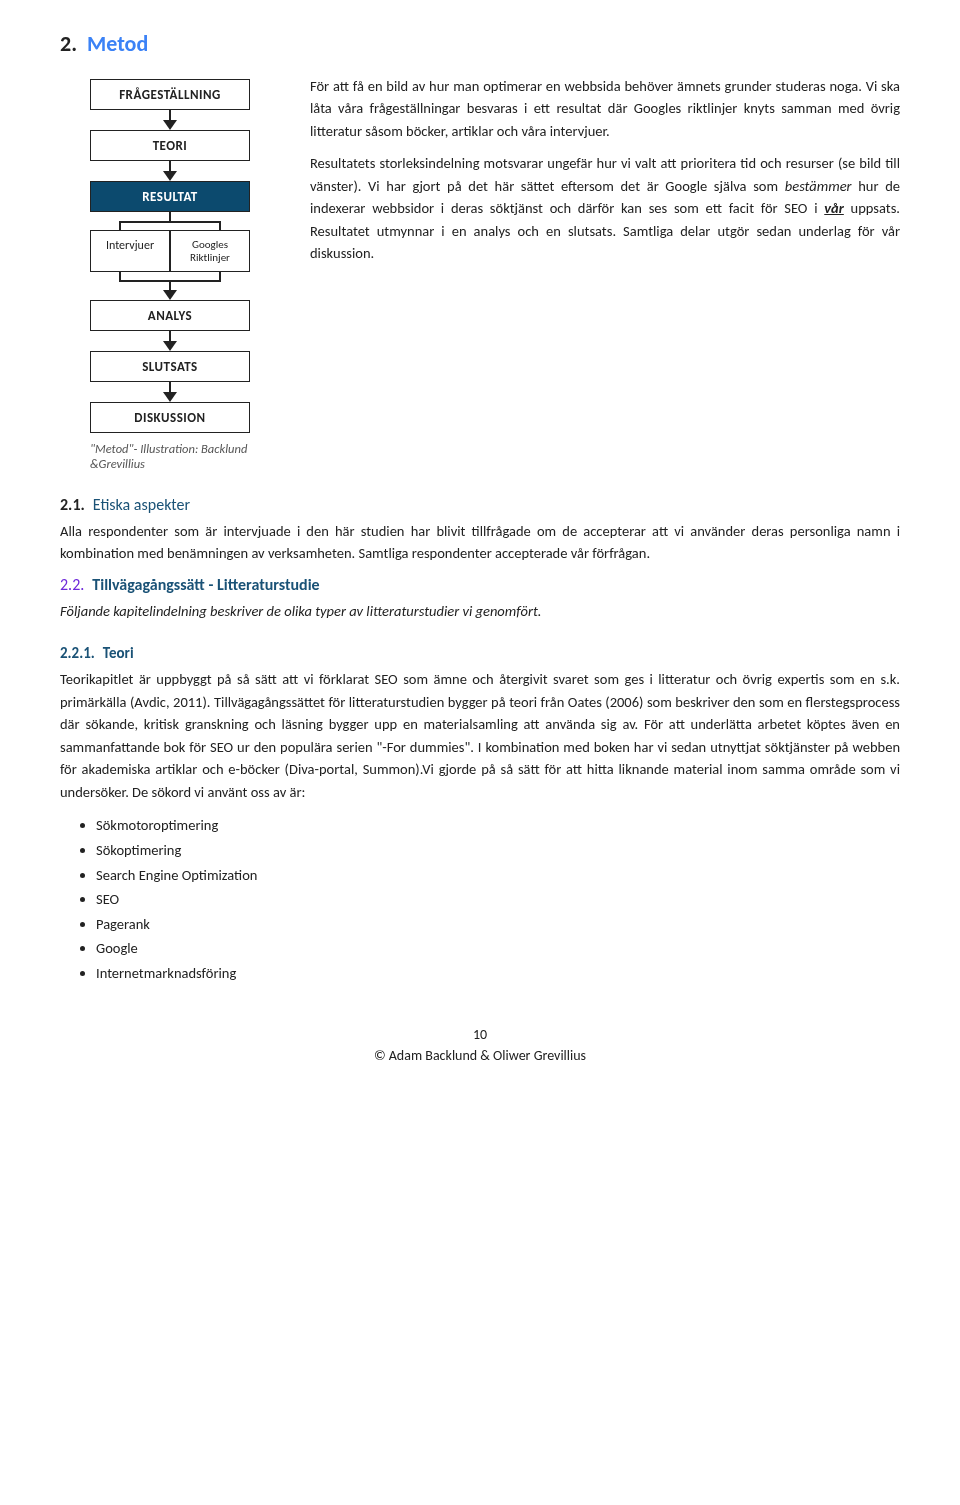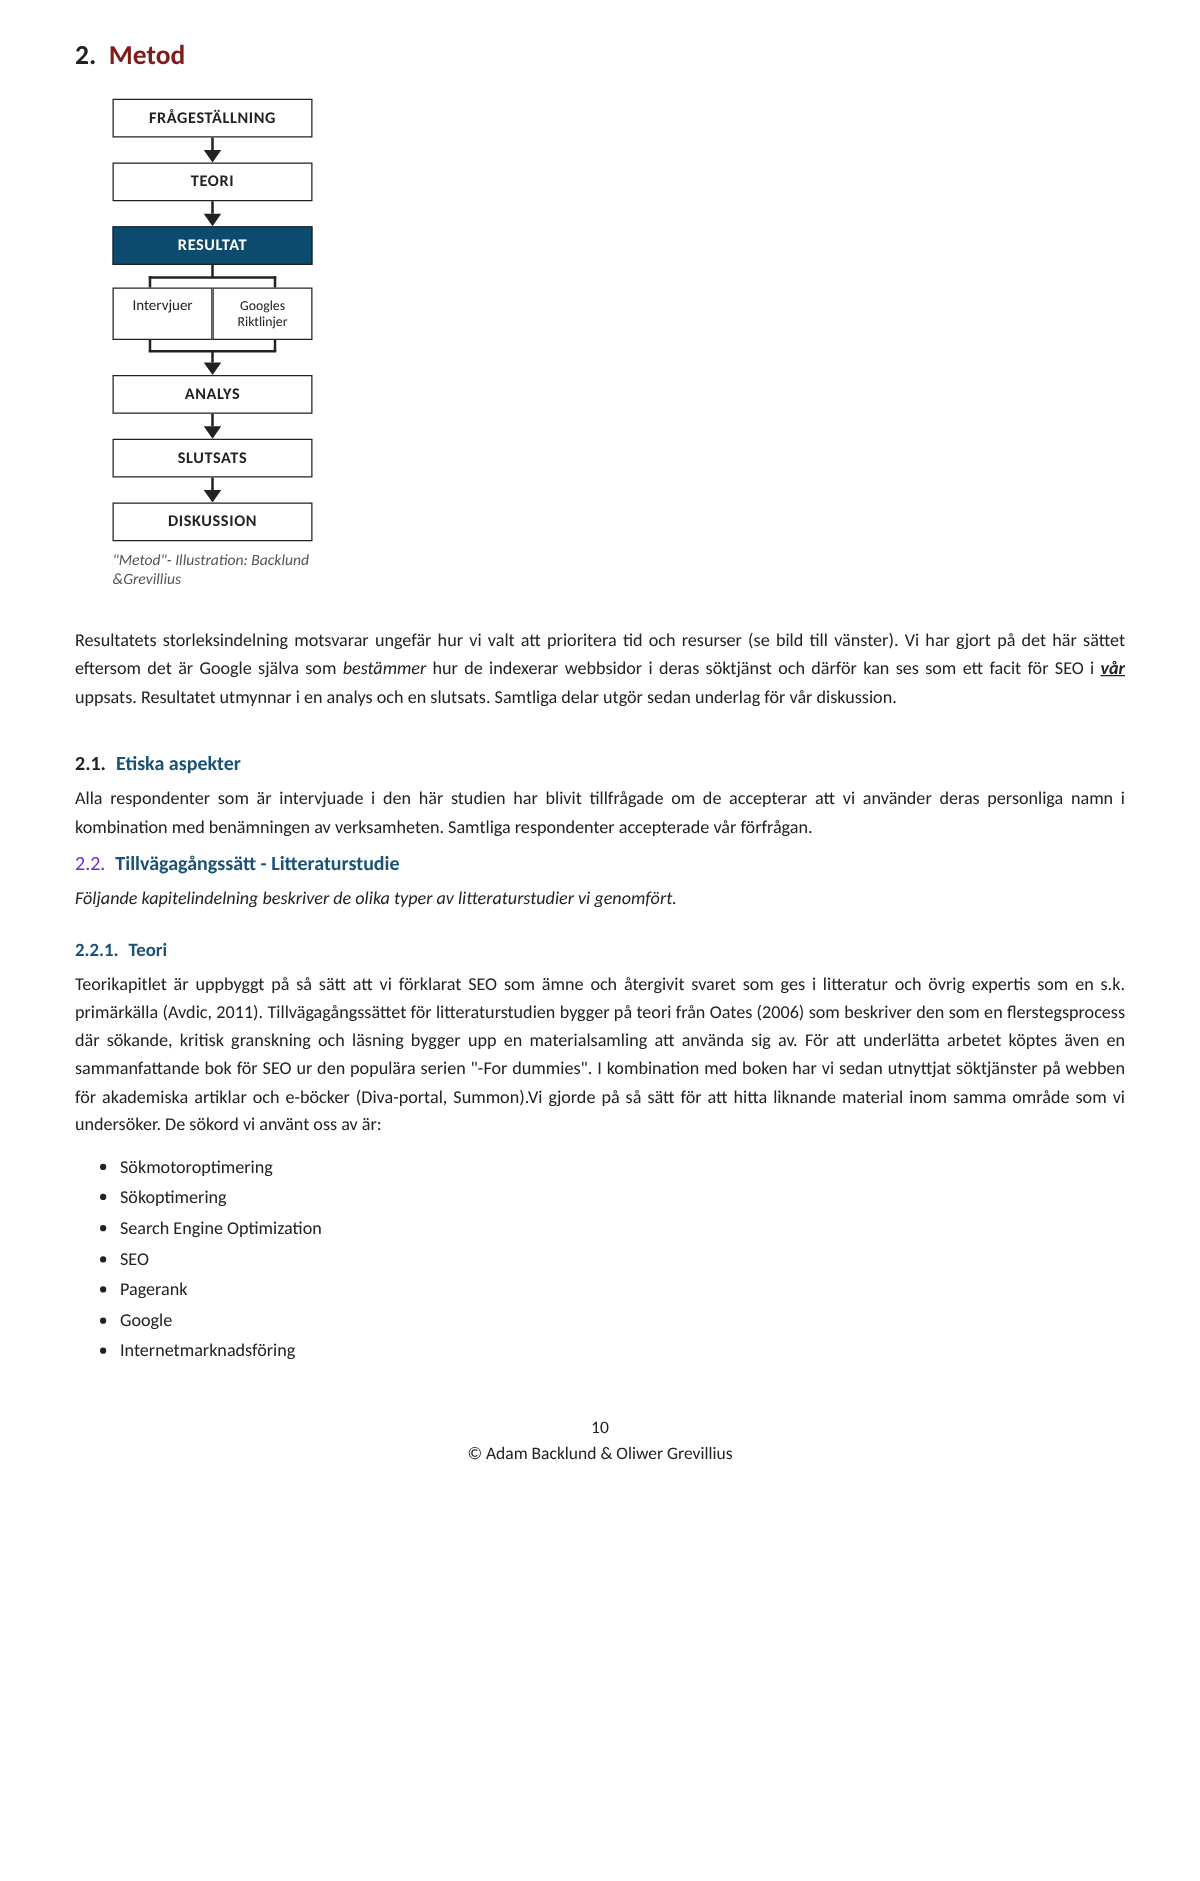--- a/index.html
+++ b/index.html
@@ -7,21 +7,20 @@
       font-family: Calibri, Arial, sans-serif;
       font-size: 15px;
       color: #222;
       background: #fff;
       width: 960px;
       min-height: 1505px;
       padding: 30px 60px 60px 60px;
     }
     .top-section {
       display: flex;
-      flex-direction: column;
       gap: 30px;
       margin-bottom: 24px;
     }
     .diagram-col {
       min-width: 220px;
       max-width: 220px;
       display: flex;
       flex-direction: column;
       align-items: center;
       gap: 0;
@@ -129,21 +128,21 @@
       margin-top: 0;
     }
   </style>
 </head>
 <body>
 
 <div>
 
   <div style="display:flex; align-items:baseline; gap:10px; margin-bottom:18px;">
     <span style="font-size:22px;font-weight:bold;color:#222;">2.</span>
-    <span style="font-size:22px;font-weight:bold;color:#7f1d1d;">Metod</span>
+    <span style="font-size:22px;font-weight:bold;color:#3b82f6;">Metod</span>
   </div>
 
   <div class="top-section">
 
     <div class="diagram-col">
 
       <div class="diag-box">FRÅGESTÄLLNING</div>
 
       <div class="connector-top">
         <div class="v-line" style="height:10px;"></div>
@@ -199,28 +198,29 @@
         <div class="v-line" style="height:10px;"></div>
         <div class="arrow-down"></div>
       </div>
 
       <div class="diag-box">DISKUSSION</div>
 
       <div class="caption" style="width:160px; margin-top:8px;">"Metod"- Illustration: Backlund &amp;Grevillius</div>
     </div>
 
     <div class="text-col">
+      <p>För att få en bild av hur man optimerar en webbsida behöver ämnets grunder studeras noga. Vi ska låta våra frågeställningar besvaras i ett resultat där Googles riktlinjer knyts samman med övrig litteratur såsom böcker, artiklar och våra intervjuer.</p>
       <p>Resultatets storleksindelning motsvarar ungefär hur vi valt att prioritera tid och resurser (se bild till vänster). Vi har gjort på det här sättet eftersom det är Google själva som <span class="italic">bestämmer</span> hur de indexerar webbsidor i deras söktjänst och därför kan ses som ett facit för SEO i <span class="italic bold">vår</span> uppsats. Resultatet utmynnar i en analys och en slutsats. Samtliga delar utgör sedan underlag för vår diskussion.</p>
     </div>
   </div>
 
   <div>
     <div style="display:flex; align-items:baseline; gap:8px; margin-bottom:6px; margin-top:4px;">
       <span style="font-size:16px;font-weight:bold;color:#222;">2.1.</span>
-      <span style="font-size:16px;font-weight:bold;color:#1a5276;">Etiska aspekter</span>
+      <span style="font-size:16px;font-weight:normal;color:#1a5276;">Etiska aspekter</span>
     </div>
     <p>Alla respondenter som är intervjuade i den här studien har blivit tillfrågade om de accepterar att vi använder deras personliga namn i kombination med benämningen av verksamheten. Samtliga respondenter accepterade vår förfrågan.</p>
   </div>
 
   <div>
     <div style="display:flex; align-items:baseline; gap:8px; margin-bottom:6px; margin-top:10px;">
       <span style="font-size:16px;font-weight:normal;color:#6d28d9;">2.2.</span>
       <span style="font-size:16px;font-weight:bold;color:#1a5276;">Tillvägagångssätt - Litteraturstudie</span>
     </div>
     <p><em>Följande kapitelindelning beskriver de olika typer av litteraturstudier vi genomfört.</em></p>

